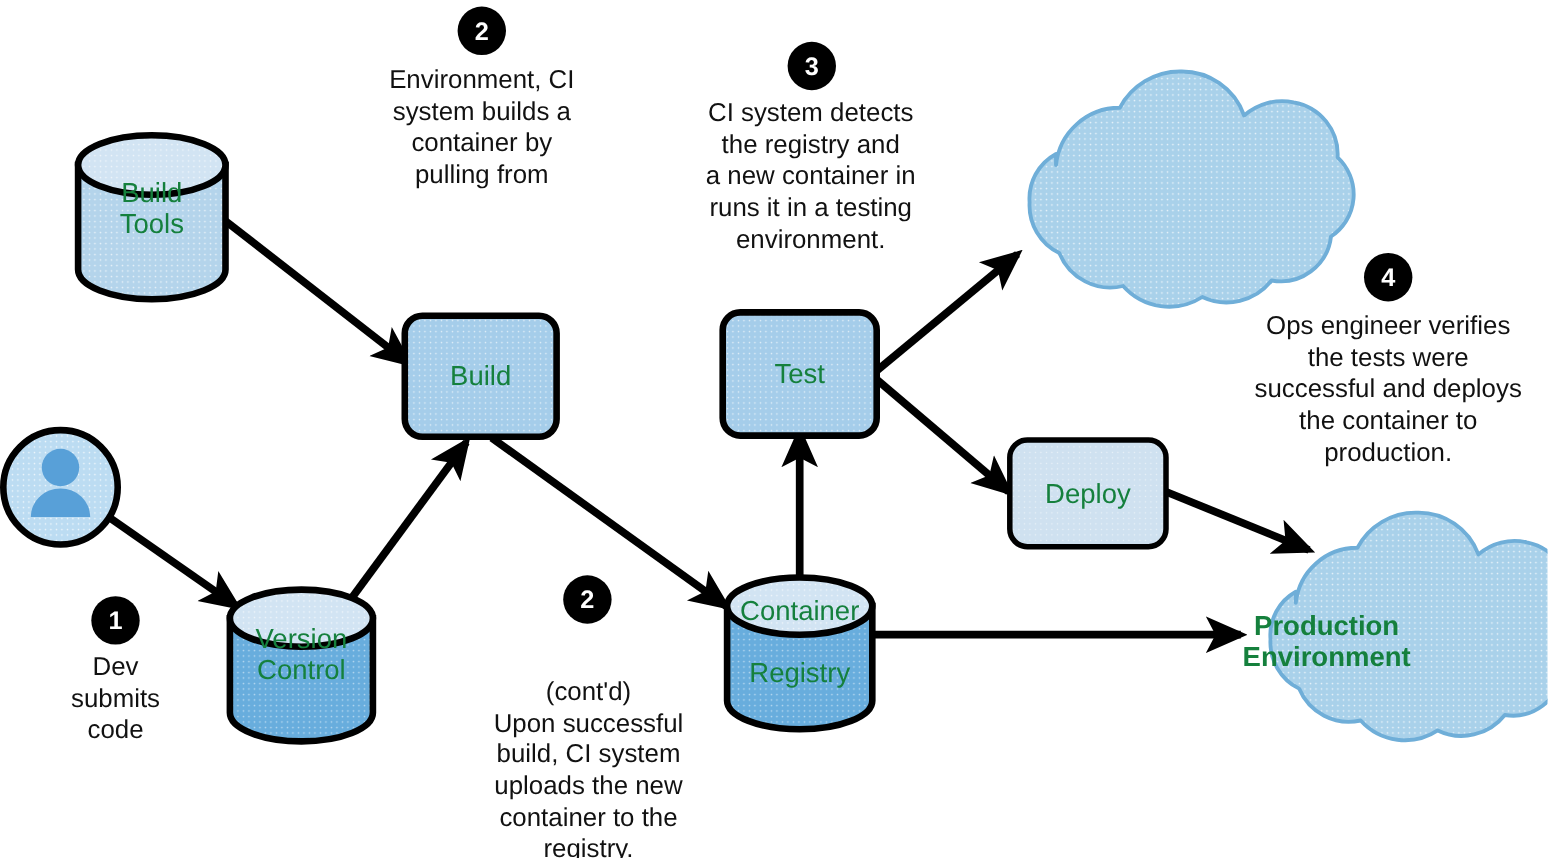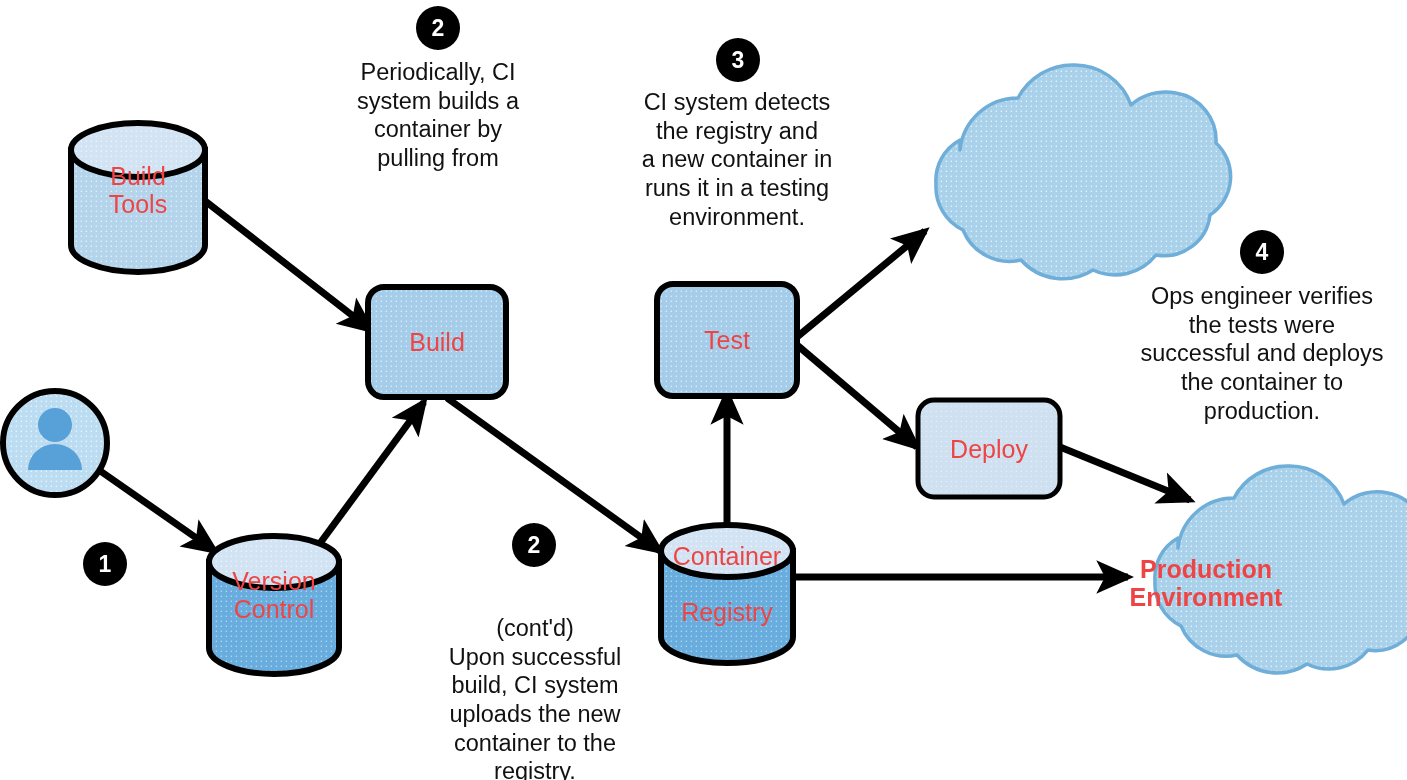--- a/index.html
+++ b/index.html
@@ -25,21 +25,21 @@
     top: 0;
     width: 1407px;
     height: 780px;
   }
   .shape-text {
     position: absolute;
     display: flex;
     align-items: center;
     justify-content: center;
     text-align: center;
-    color: #ef4444;
+    color: #15803d;
     font-family: "Liberation Sans", sans-serif;
     pointer-events: none;
     line-height: 1.12;
   }
   .node-label {
     font-size: 25px;
   }
   .cloud-label {
     font-size: 25px;
   }
@@ -224,26 +224,31 @@
 
 
   <div class="shape-text cloud-label" style="left:1090px; top:545px; width:232px; height:76px; flex-direction:column;font-weight:bold;">
     <span>Production</span>
     <span>Environment</span>
   </div>
 
   <div class="badge" style="left:83px; top:542px;">
     <span>1</span>
   </div>
+  <div class="callout" style="left:25px; top:592px; width:160px;">
+    <div>Dev</div>
+    <div>submits</div>
+    <div>code</div>
+  </div>
 
   <div class="badge" style="left:416px; top:6px;">
     <span>2</span>
   </div>
   <div class="callout" style="left:348px; top:58px; width:180px;">
-    <div>Periodically, CI</div>
+    <div>Environment, CI</div>
     <div>system builds a</div>
     <div>container by</div>
     <div>pulling from</div>
   </div>
 
   <div class="badge" style="left:512px; top:523px;">
     <span>2</span>
   </div>
   <div class="callout" style="left:440px; top:578px; width:190px;margin-top:36px;">
     <div>(cont'd)</div>

